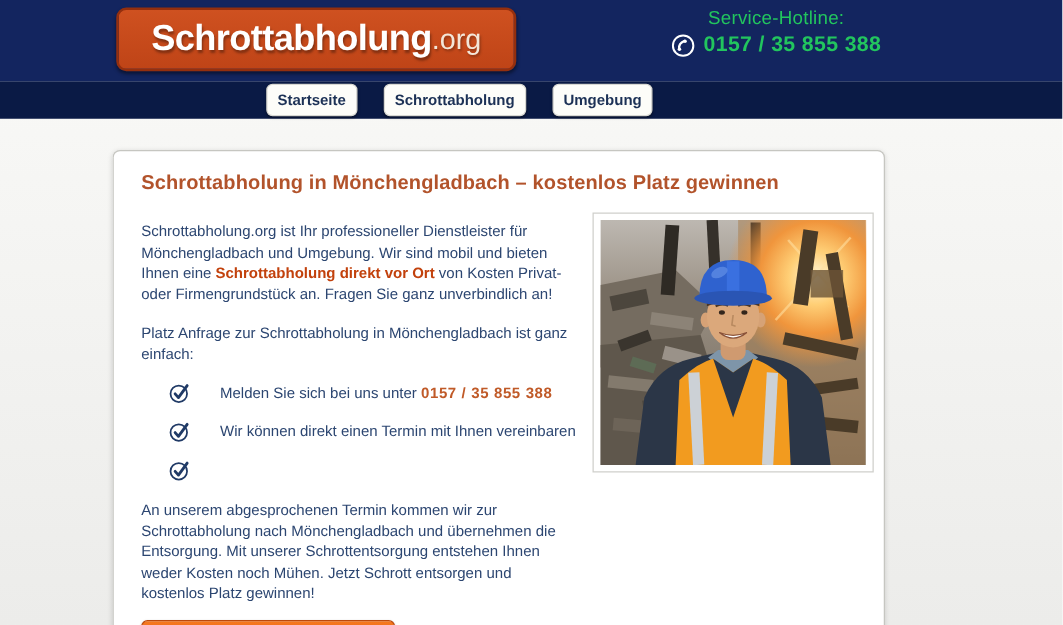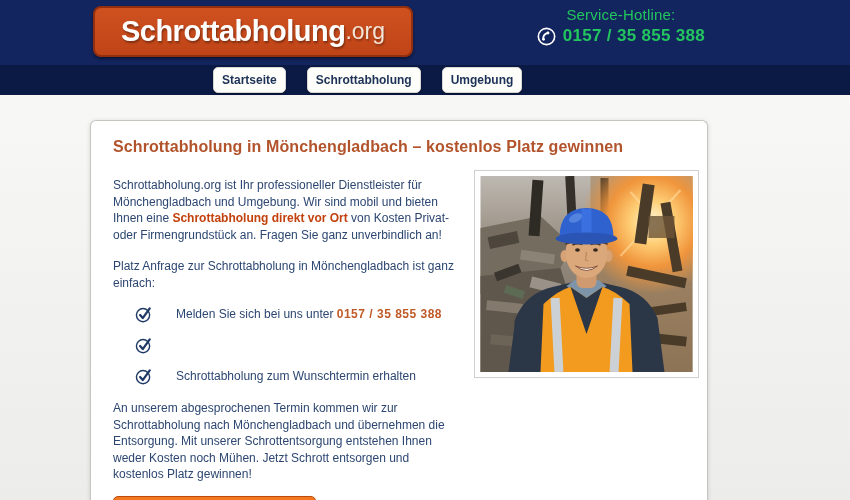--- a/index.html
+++ b/index.html
@@ -246,29 +246,29 @@
       </span>
       <span><span>Melden Sie sich bei uns unter </span><span class="phone-link">0157 / 35 855 388</span></span>
     </li>
     <li>
       <span class="check-icon">
         <svg viewBox="0 0 18 18" width="17" height="17">
           <circle cx="8.5" cy="9.6" r="7" fill="none" stroke="#203a66" stroke-width="1.5"></circle>
           <path d="M5.4 9.6 L8.2 12.8 L15.6 2.6" fill="none" stroke="#203a66" stroke-width="2.4" stroke-linecap="round" stroke-linejoin="round"></path>
         </svg>
       </span>
+      <span>Wir können direkt einen Termin mit Ihnen vereinbaren</span>
     </li>
     <li>
       <span class="check-icon">
         <svg viewBox="0 0 18 18" width="17" height="17">
           <circle cx="8.5" cy="9.6" r="7" fill="none" stroke="#203a66" stroke-width="1.5"></circle>
           <path d="M5.4 9.6 L8.2 12.8 L15.6 2.6" fill="none" stroke="#203a66" stroke-width="2.4" stroke-linecap="round" stroke-linejoin="round"></path>
         </svg>
       </span>
-      <span>Schrottabholung zum Wunschtermin erhalten</span>
     </li>
   </ul>
 
   <p class="copy narrow appointment">An unserem abgesprochenen Termin kommen wir zur Schrottabholung nach Mönchengladbach und übernehmen die Entsorgung. Mit unserer Schrottentsorgung entstehen Ihnen weder Kosten noch Mühen. Jetzt Schrott entsorgen und kostenlos Platz gewinnen!</p>
 
   <button class="cta-button">Schrottabholung bestellen!</button>
 
   
 
 </div>

